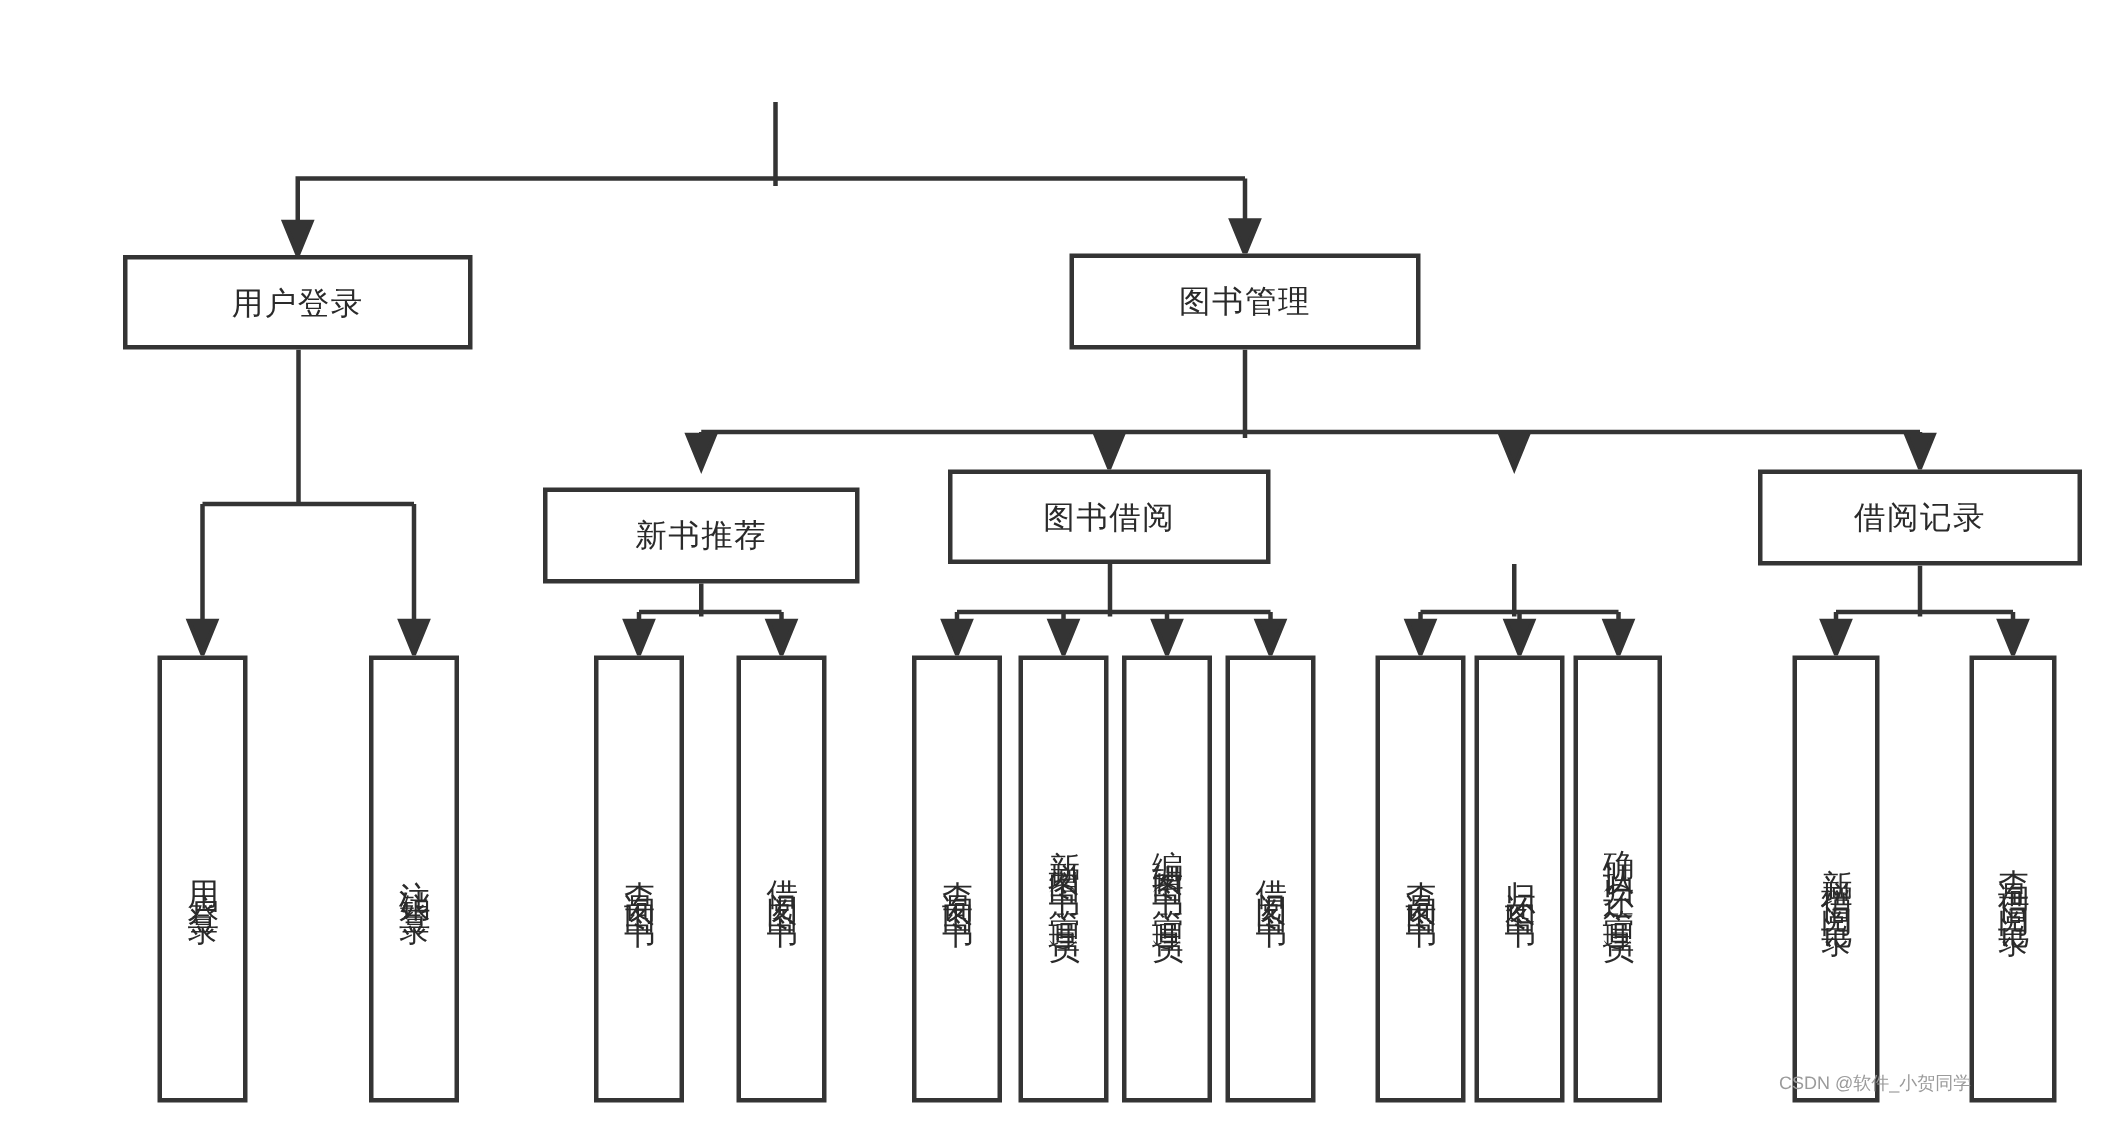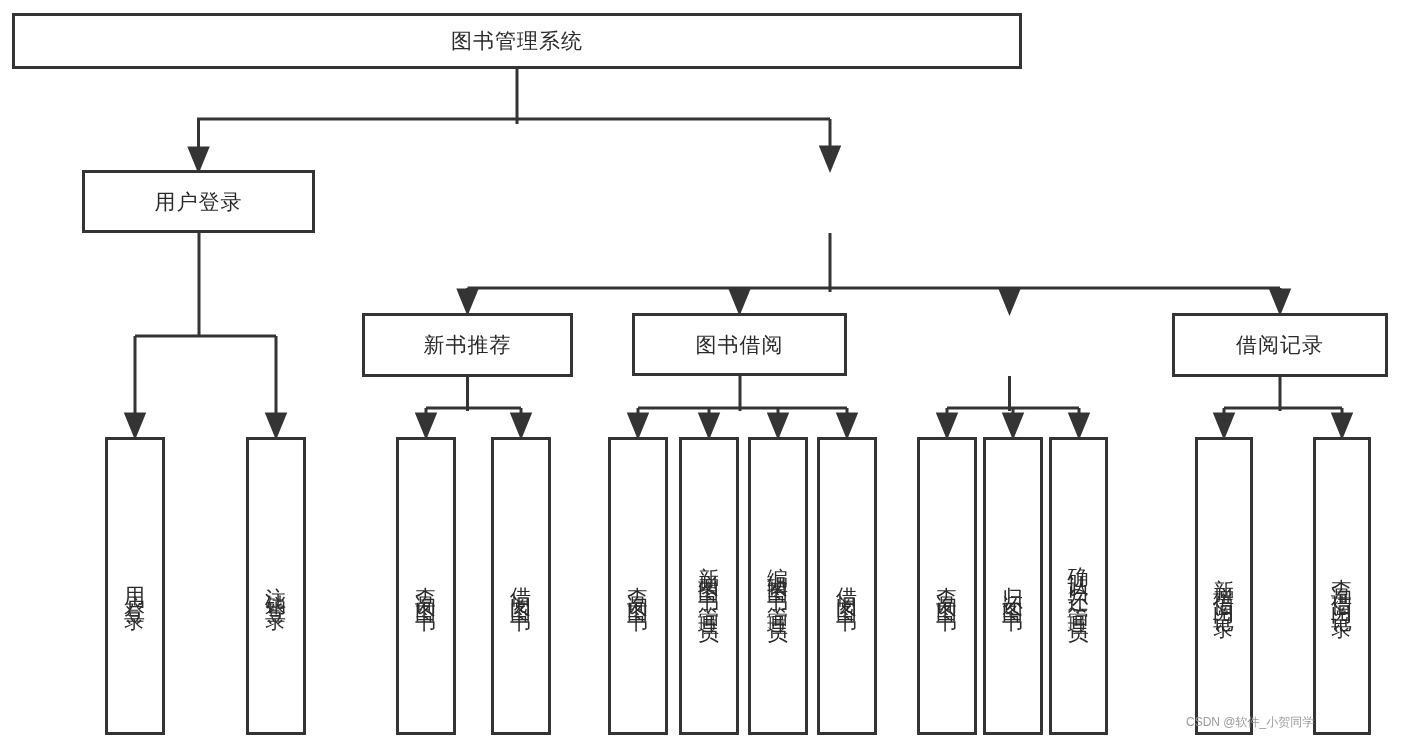--- a/index.html
+++ b/index.html
@@ -86,29 +86,29 @@
       <polygon points="1070,414 1088,414 1079,436"></polygon>
     </g>
 
     <g stroke="#343434" stroke-width="3" fill="#343434">
       <path fill="none" d="M1280 377 V411 M1224 408 H1342 M1224 408 V419 M1342 408 V419"></path>
       <polygon points="1215,414 1233,414 1224,436"></polygon>
       <polygon points="1333,414 1351,414 1342,436"></polygon>
     </g>
   </svg>
 
-  <div class="box" style="left:12px; top:13px; width:1010px; height:56px;">
-    <span class="h-label">图书管理系统</span>
-  </div>
 
   <div class="box" style="left:82px; top:170px; width:233px; height:63px;">
     <span class="h-label">用户登录</span>
   </div>
+  <div class="box" style="left:713px; top:169px; width:234px; height:64px;">
+    <span class="h-label">图书管理</span>
+  </div>
 
-  <div class="box" style="left:362px; top:313px; width:211px; height:64px;text-align:center;">
+  <div class="box" style="left:362px; top:325px; width:211px; height:64px;text-align:center;">
     <span class="h-label">新书推荐</span>
   </div>
   <div class="box" style="left:632px; top:313px; width:215px; height:63px;">
     <span class="h-label">图书借阅</span>
   </div>
   <div class="box" style="left:1172px; top:313px; width:216px; height:64px;">
     <span class="h-label">借阅记录</span>
   </div>
 
   <div class="box" style="left:105px; top:437px; width:60px; height:298px;">

